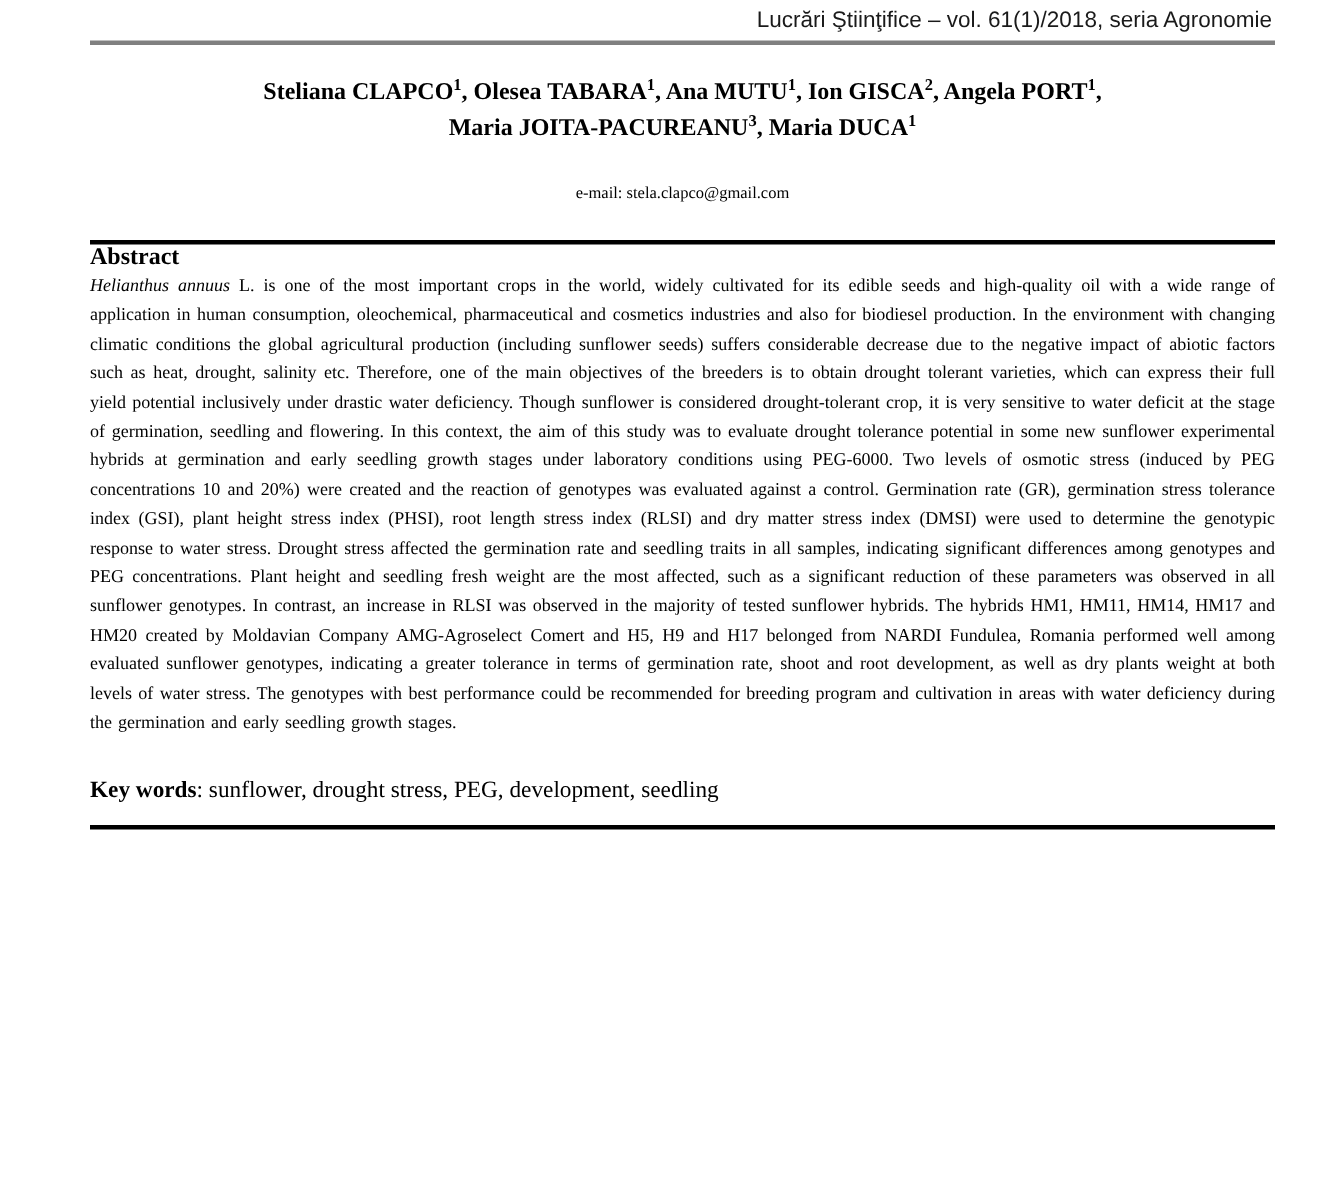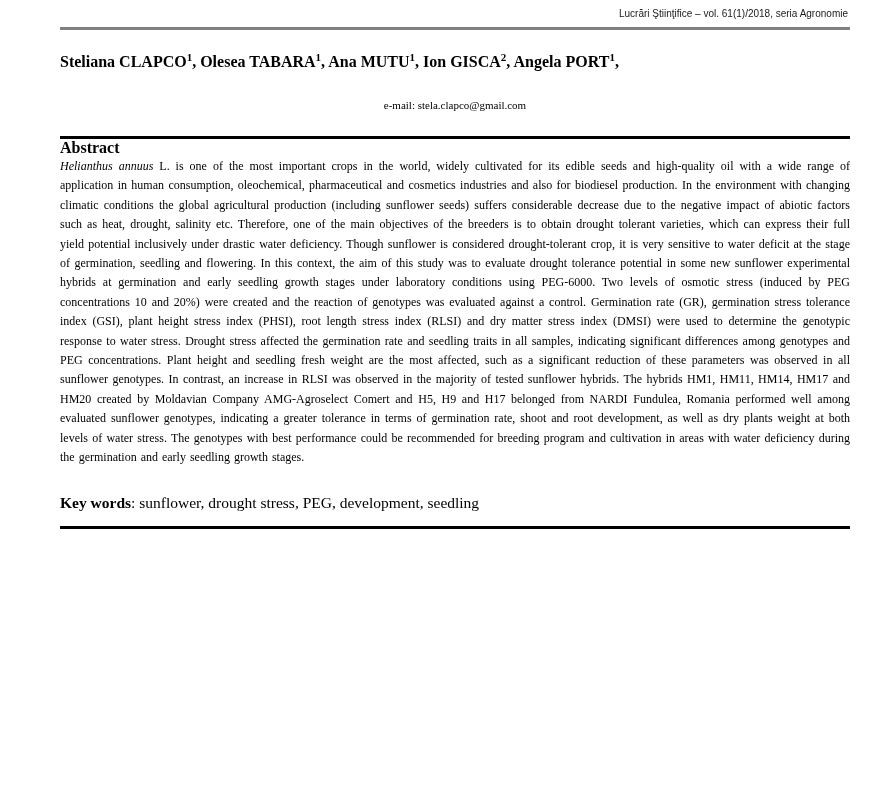--- a/index.html
+++ b/index.html
@@ -13,21 +13,21 @@
   }
   .page {
     width: 890px;
     height: 788px;
     padding: 4px 40px 8px 60px;
   }
   
   .journal-header {
     text-align: right;
     font-family: "Liberation Sans", sans-serif;
-    font-size: 10px;
+    font-size: 15px;
     line-height: 19px;
     color: #1a1a1a;
     padding-right: 2px;
   }
   .header-rule {
     height: 3px;
     background: #808080;
     margin-top: 4px;
   }
   
@@ -35,20 +35,21 @@
     margin-top: 62px;
     text-align: center;
     font-weight: bold;
     font-size: 20px;
     line-height: 28px;
     letter-spacing: 0.2px;
   }
   
   .authors {
     margin-top: 20px;
+    text-align: center;
     font-weight: bold;
     font-size: 16px;
     line-height: 24px;
   }
   .authors sup {
     font-size: 11px;
     vertical-align: super;
     line-height: 0;
   }
   
@@ -94,20 +95,21 @@
 <div class="page">
 
   <div class="journal-header">
     <span>Lucrări Ştiinţifice – vol. 61(1)/2018, seria Agronomie</span>
   </div>
   <div class="header-rule"></div>
 
 
   <div class="authors">
     <div><span>Steliana CLAPCO</span><sup>1</sup><span>, </span><span>Olesea TABARA</span><sup>1</sup><span>, </span><span>Ana MUTU</span><sup>1</sup><span>, </span><span>Ion GISCA</span><sup>2</sup><span>, </span><span>Angela PORT</span><sup>1</sup><span>,</span></div>
+    <div><span>Maria JOITA-PACUREANU</span><sup>3</sup><span>, </span><span>Maria DUCA</span><sup>1</sup><span></span></div>
   </div>
 
   <div class="email-line">
     <span>e-mail: stela.clapco@gmail.com</span>
   </div>
 
   <div class="abstract-divider"></div>
 
   <div class="abstract-heading">Abstract</div>
 

